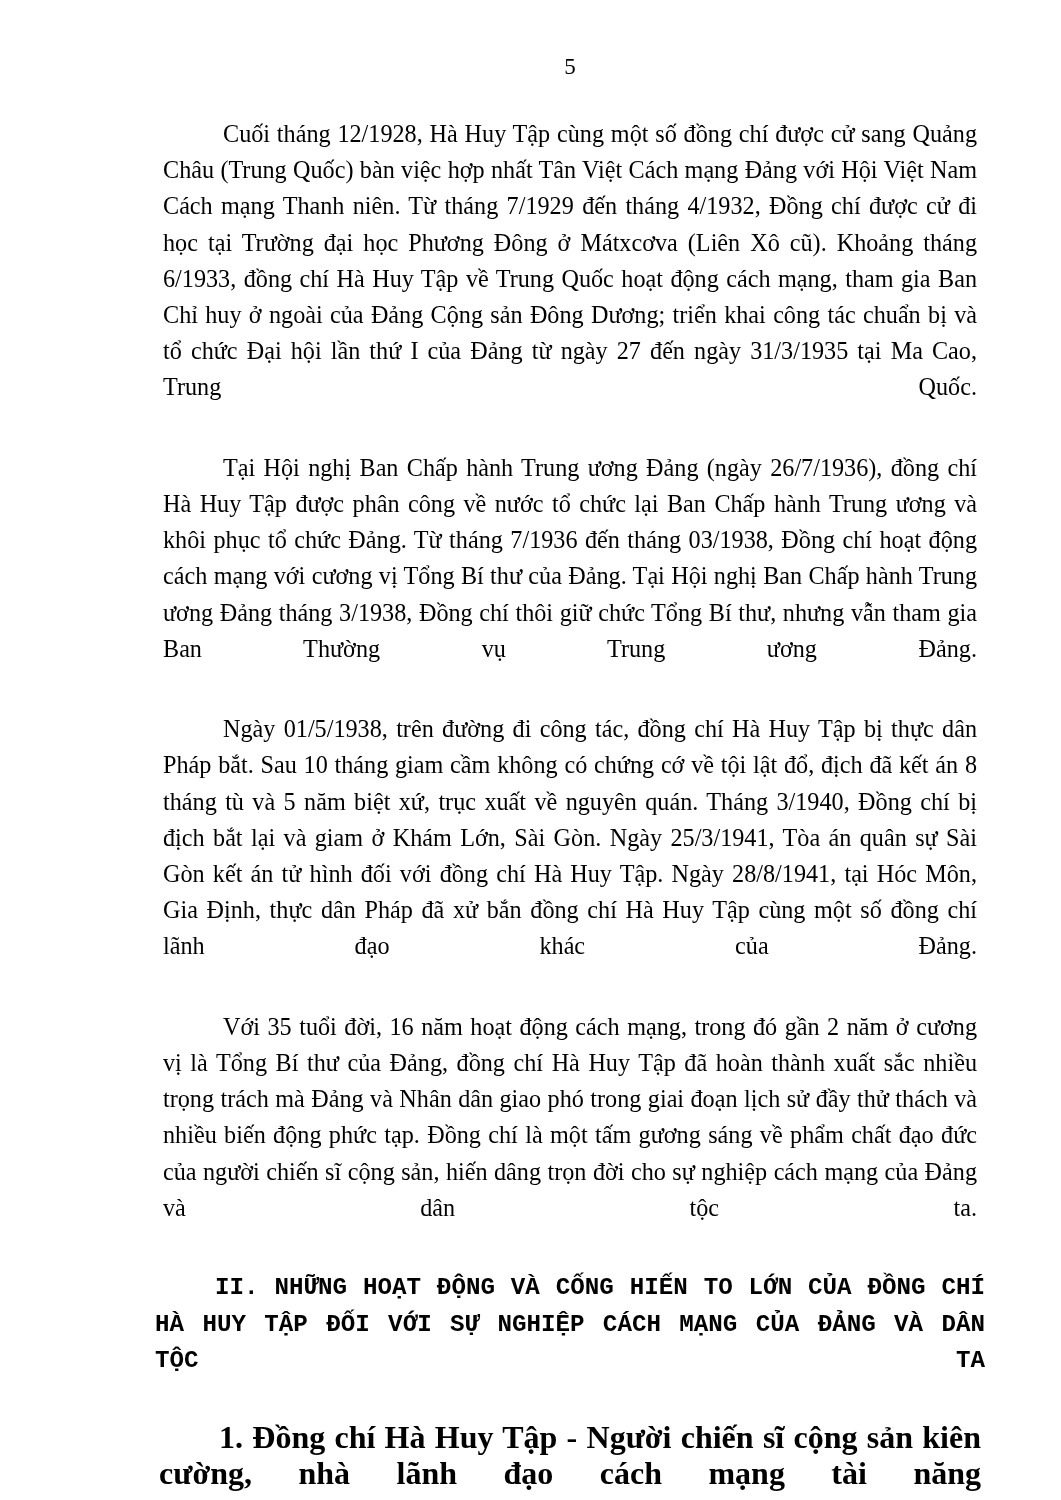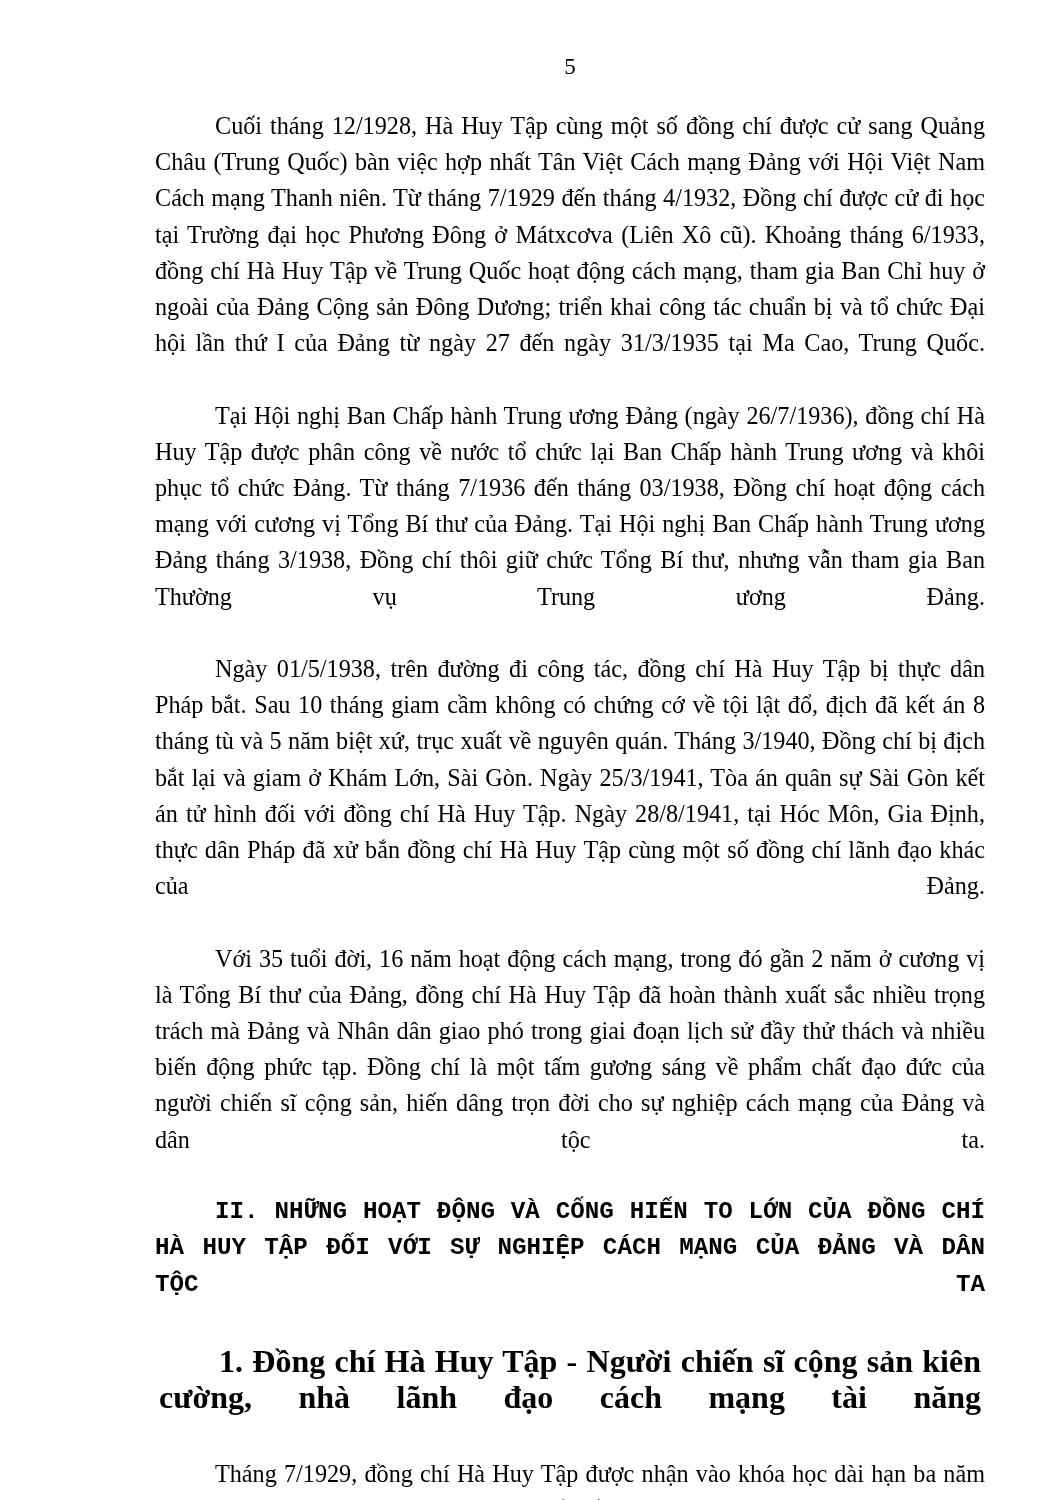--- a/index.html
+++ b/index.html
@@ -26,21 +26,21 @@
     font-size: 23px;
     line-height: 30px;
   }
   .content {
     position: absolute;
     top: 108px;
     left: 155px;
     width: 830px;
   }
   p.body-par {
-    margin: 0;
+    margin: 8px;
     font-size: 24.2px;
     line-height: 36.2px;
     text-align: justify;
     text-justify: inter-word;
     text-indent: 60px;
     -webkit-hyphens: none;
     hyphens: none;
     word-spacing: 0.2px;
   }
   p.heading-major {

